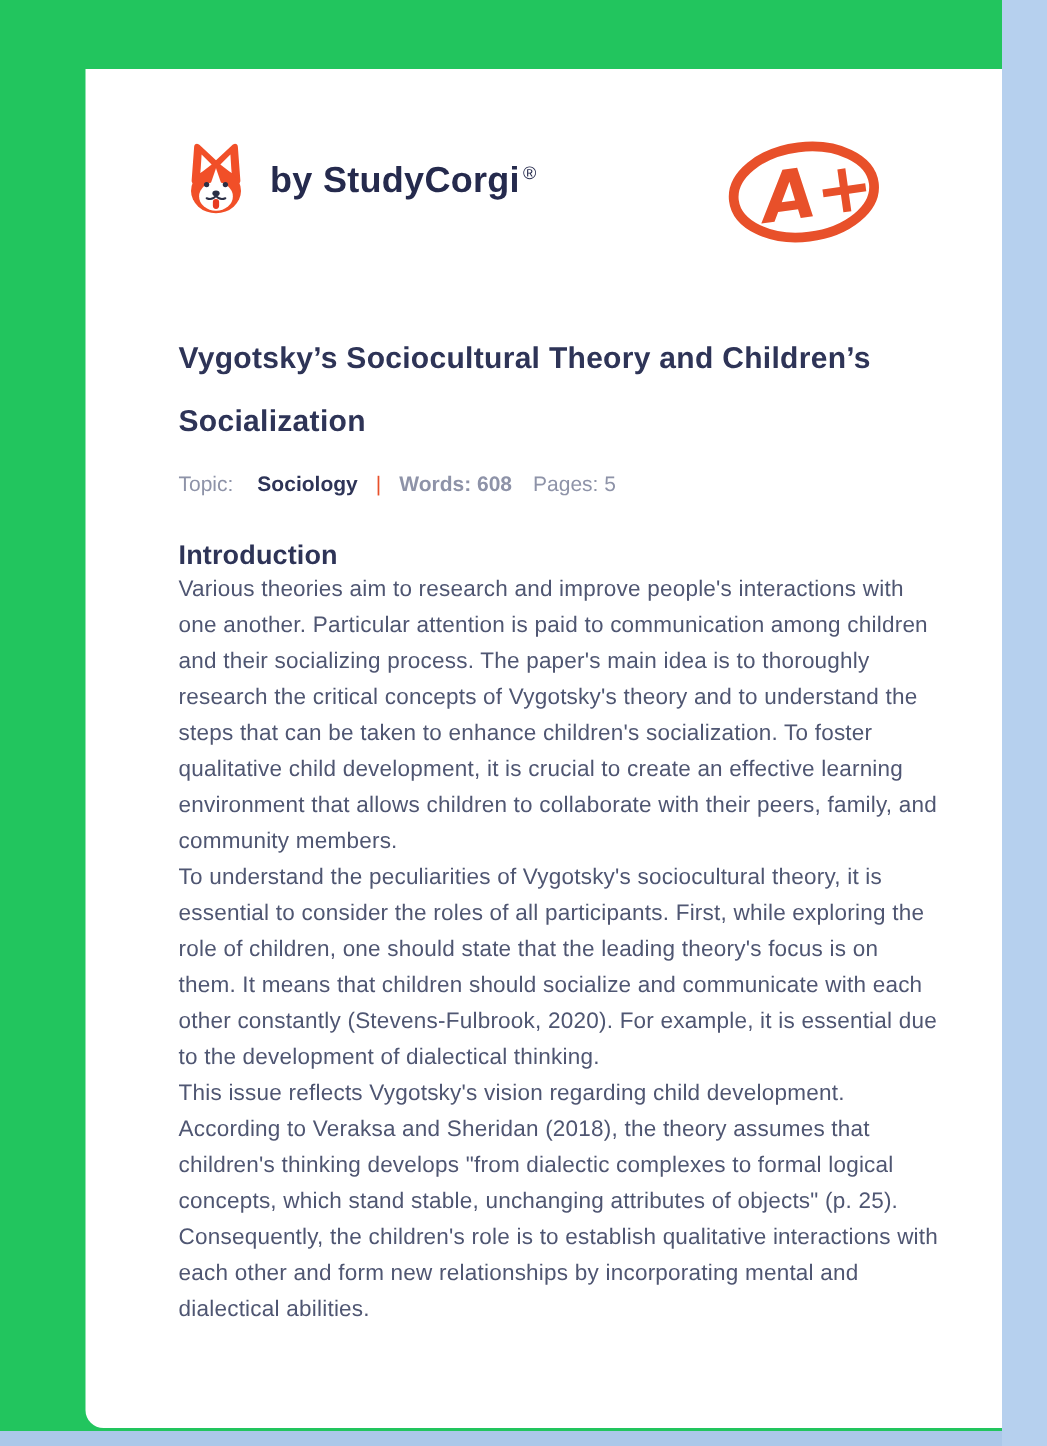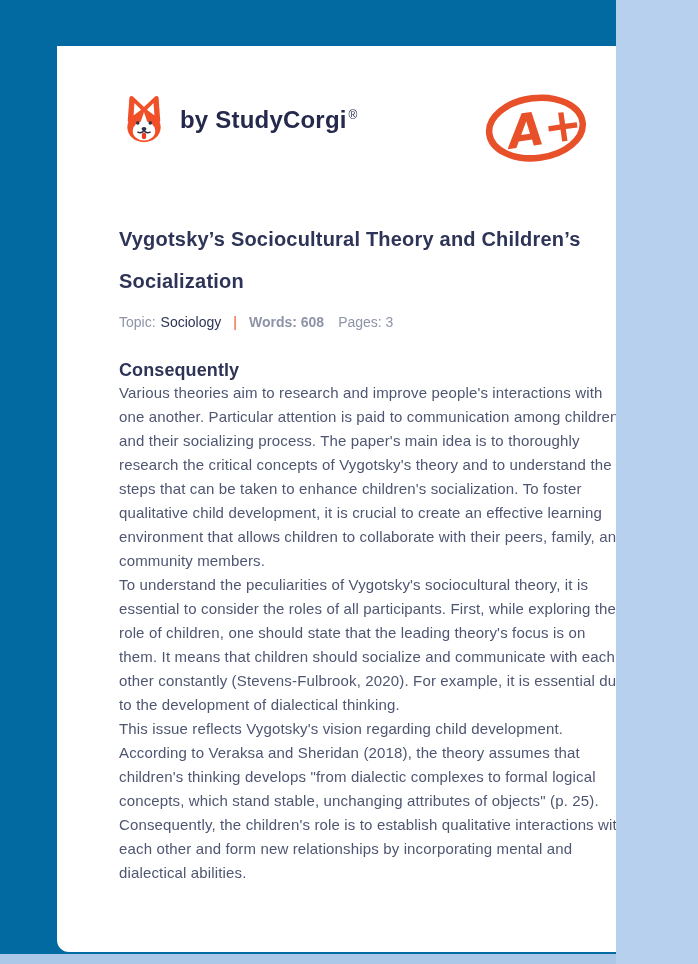--- a/index.html
+++ b/index.html
@@ -3,23 +3,23 @@
 <meta charset="utf-8">
 <style>
   * { margin: 0; padding: 0; box-sizing: border-box; }
   html, body { width: 698px; }
   body {
     font-family: "Liberation Sans", "DejaVu Sans", sans-serif;
     background: #b6d0ee;
   }
   .page {
     position: relative;
-    width: 616px;
+    width: 668px;
     height: 964px;
-    background: #0369a1;
+    background: #22c55e;
     overflow: hidden;
   }
   .card {
     position: absolute;
     left: 57px;
     top: 46px;
     width: 631px;
     height: 906px;
     background: #ffffff;
     border-radius: 0 0 12px 12px;
@@ -77,22 +77,22 @@
   .doc-meta {
     margin-top: 12px;
     font-size: 14px;
     color: #8e93a8;
     display: flex;
     align-items: flex-end;
   }
   .doc-meta .topic-label { color: #8e93a8; }
   .doc-meta .topic-value {
     color: #2e3457;
-    font-weight: 400;
-    margin-left: 5px;
+    font-weight: 700;
+    margin-left: 16px;
     text-decoration: none;
   }
   .doc-meta .meta-divider {
     color: #e8502a;
     margin: 0 12px;
   }
   .doc-meta .meta-words { margin-right: 14px; font-weight: bold; }
   
   .section-heading {
     margin-top: 30px;
@@ -150,24 +150,24 @@
       </div>
     </div>
 
     <h1 class="doc-title">Vygotsky’s Sociocultural Theory and Children’s Socialization</h1>
 
     <div class="doc-meta">
       <span class="topic-label">Topic:</span>
       <a class="topic-value" href="#">Sociology</a>
       <span class="meta-divider">|</span>
       <span class="meta-words">Words: 608</span>
-      <span class="meta-pages">Pages: 3</span>
+      <span class="meta-pages">Pages: 5</span>
     </div>
 
-    <h2 class="section-heading">Consequently</h2>
+    <h2 class="section-heading">Introduction</h2>
     <p class="body-paragraph">Various theories aim to research and improve people's interactions with one another. Particular attention is paid to communication among children and their socializing process. The paper's main idea is to thoroughly research the critical concepts of Vygotsky's theory and to understand the steps that can be taken to enhance children's socialization. To foster qualitative child development, it is crucial to create an effective learning environment that allows children to collaborate with their peers, family, and community members.</p>
 
     <p class="body-paragraph">To understand the peculiarities of Vygotsky's sociocultural theory, it is essential to consider the roles of all participants. First, while exploring the role of children, one should state that the leading theory's focus is on them. It means that children should socialize and communicate with each other constantly (Stevens-Fulbrook, 2020). For example, it is essential due to the development of dialectical thinking.</p>
     <p class="body-paragraph">This issue reflects Vygotsky's vision regarding child development. According to Veraksa and Sheridan (2018), the theory assumes that children's thinking develops "from dialectic complexes to formal logical concepts, which stand stable, unchanging attributes of objects" (p. 25). Consequently, the children's role is to establish qualitative interactions with each other and form new relationships by incorporating mental and dialectical abilities.</p>
 
   </div>
 
   <div class="bottom-strip"></div>
 </div>
 

